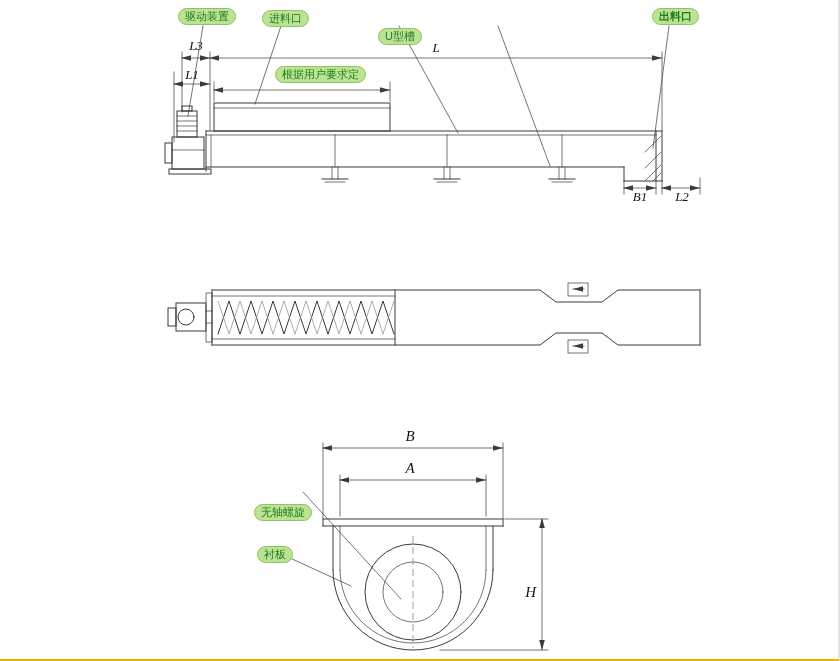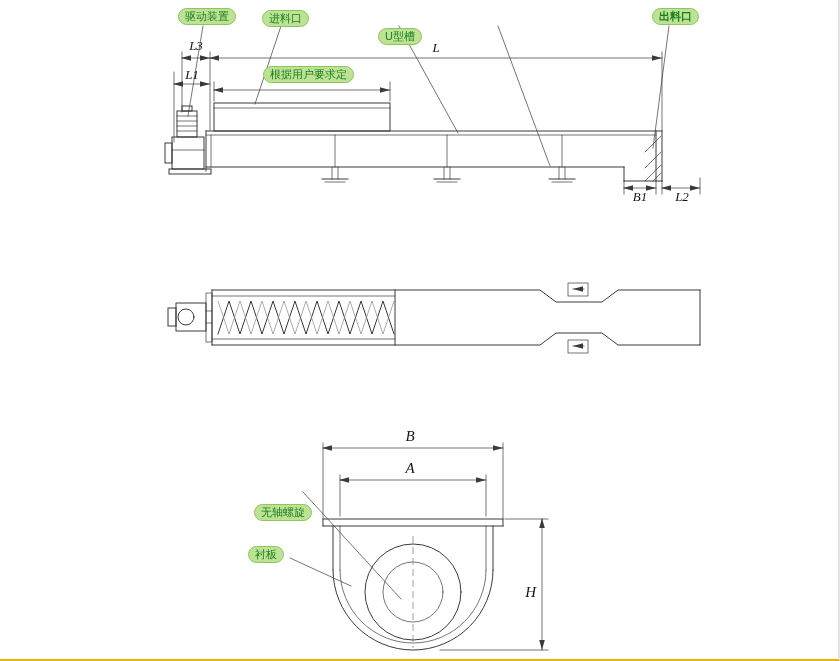--- a/index.html
+++ b/index.html
@@ -28,23 +28,23 @@
 </style>
 </head>
 <body>
 
 <div class="stage">
 
   <div class="callout" style="left:178px; top:8px;">驱动装置</div>
   <div class="callout" style="left:262px; top:0;margin-top:10px;">进料口</div>
   <div class="callout" style="left:378px; top:0;margin-top:28px;">U型槽</div>
   <div class="callout" style="left:652px; top:8px;font-weight:bold;">出料口</div>
-  <div class="callout" style="left:263px; top:66px;">根据用户要求定</div>
+  <div class="callout" style="left:275px; top:66px;">根据用户要求定</div>
   <div class="callout" style="left:254px; top:476px;margin-top:28px;">无轴螺旋</div>
-  <div class="callout" style="left:248px; top:546px;">衬板</div>
+  <div class="callout" style="left:257px; top:546px;">衬板</div>
 
   <svg width="840" height="661" viewBox="0 0 840 661">
     <defs>
       <marker id="arrE" orient="auto" markerUnits="userSpaceOnUse" markerWidth="11" markerHeight="8" refX="10" refY="3.5">
         <path d="M0,0.7 L10,3.5 L0,6.3 Z" fill="#3a3a3a"></path>
       </marker>
       <marker id="arrS" orient="auto" markerUnits="userSpaceOnUse" markerWidth="11" markerHeight="8" refX="1" refY="3.5">
         <path d="M10,0.7 L0,3.5 L10,6.3 Z" fill="#3a3a3a"></path>
       </marker>
     </defs>

